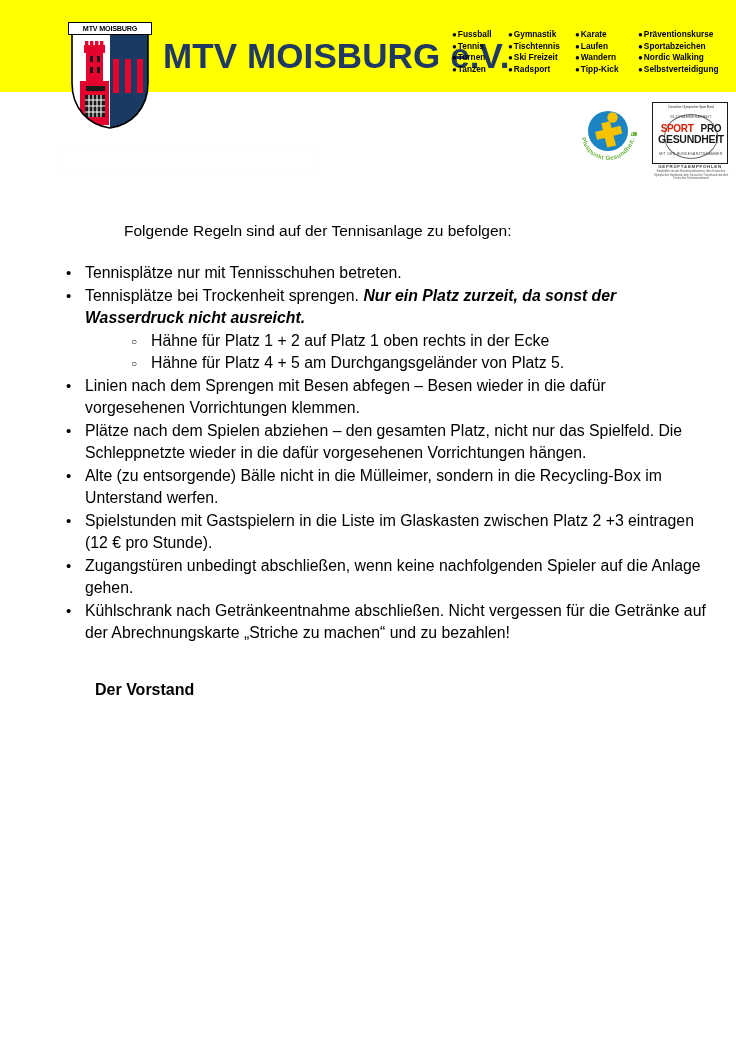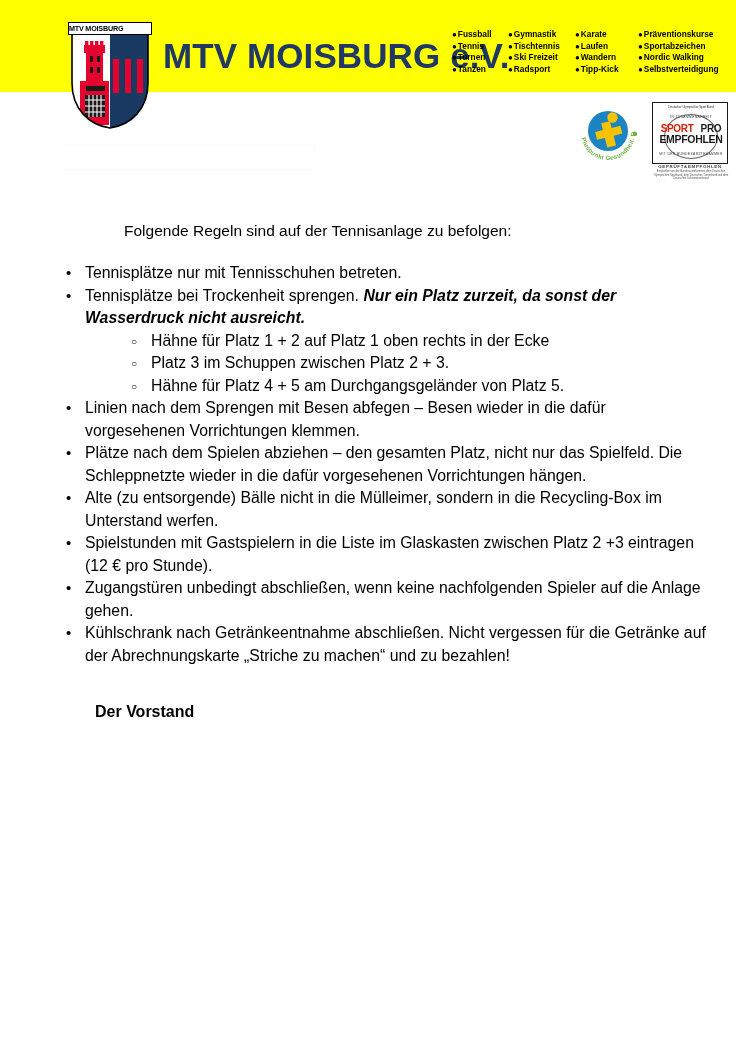--- a/index.html
+++ b/index.html
@@ -46,21 +46,21 @@
     top: 0;
     width: 84px;
     height: 13px;
     background: #ffffff;
     border: 1.2px solid #000000;
     box-sizing: border-box;
     font-size: 7.2px;
     font-weight: bold;
     letter-spacing: -0.2px;
     line-height: 11px;
-    text-align: left;
+    text-align: center;
     color: #000000;
     z-index: 6;
     white-space: nowrap;
     overflow: hidden;
   }
   .shield {
     position: absolute;
     left: 3px;
     top: 11px;
     width: 78px;
@@ -449,21 +449,21 @@
       </svg>
     </div>
 
     <div class="spg-logo">
       <div class="spg-box">
         <div class="spg-toprule">Deutscher Olympischer Sport Bund</div>
         <div class="spg-ring"></div>
         <div class="spg-arc-top">IN ZUSAMMENARBEIT</div>
         <div class="spg-title">
           <span class="spg-sport">SPORT</span><span class="spg-pro">PRO</span>
-          <span class="spg-ges">EMPFOHLEN</span>
+          <span class="spg-ges">GESUNDHEIT</span>
         </div>
         <div class="spg-arc-bot">MIT DER BUNDESÄRZTEKAMMER</div>
       </div>
       <div class="spg-approved">GEPRÜFT&amp;EMPFOHLEN</div>
       <div class="spg-fine">Empfohlen von der Bundesärztekammer, dem Deutschen Olympischen Sportbund, dem Deutschen Turnerbund und dem Deutschen Schwimmverband</div>
     </div>
   </div>
 
   <div class="blank-field"></div>
 </div>
@@ -476,21 +476,20 @@
   <ul class="rules">
 
     <li>
       <span>Tennisplätze nur mit Tennisschuhen betreten.</span>
     </li>
 
     <li>
       <span>Tennisplätze bei Trockenheit sprengen. </span><span class="emph">Nur ein Platz zurzeit, da sonst der Wasserdruck nicht ausreicht.</span>
       <ul class="subrules">
         <li><span>Hähne für Platz 1 + 2 auf Platz 1 oben rechts in der Ecke</span></li>
-        <li><span>Platz 3 im Schuppen zwischen Platz 2 + 3.</span></li>
         <li><span>Hähne für Platz 4 + 5 am Durchgangsgeländer von Platz 5.</span></li>
       </ul>
     </li>
 
     <li>
       <span>Linien nach dem Sprengen mit Besen abfegen – Besen wieder in die dafür vorgesehenen Vorrichtungen klemmen.</span>
     </li>
 
     <li>
       <span>Plätze nach dem Spielen abziehen – den gesamten Platz, nicht nur das Spielfeld. Die Schleppnetzte wieder in die dafür vorgesehenen Vorrichtungen hängen.</span>

